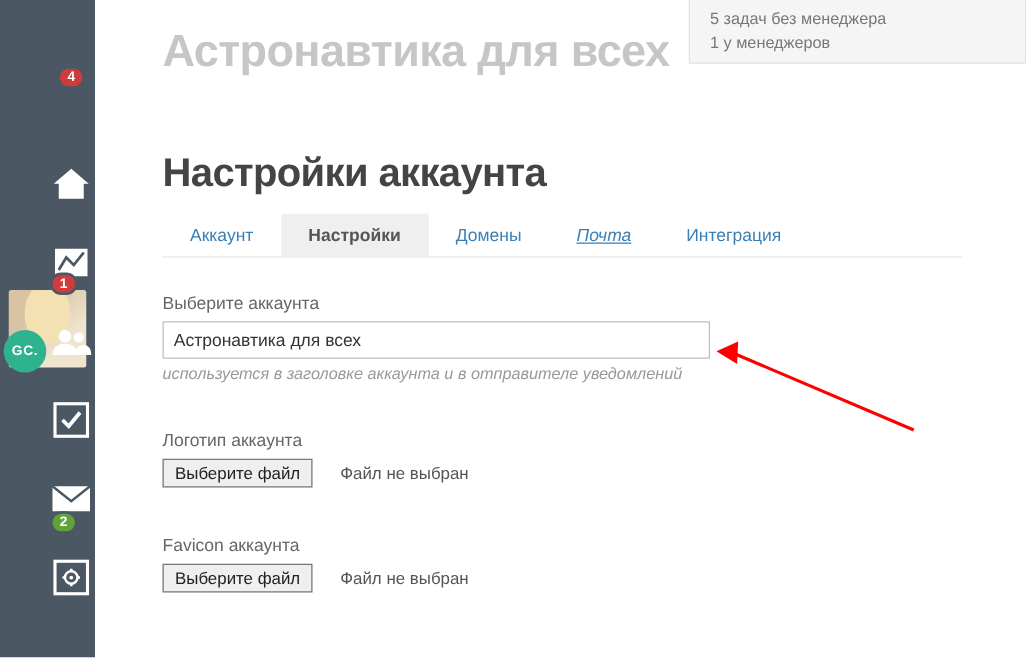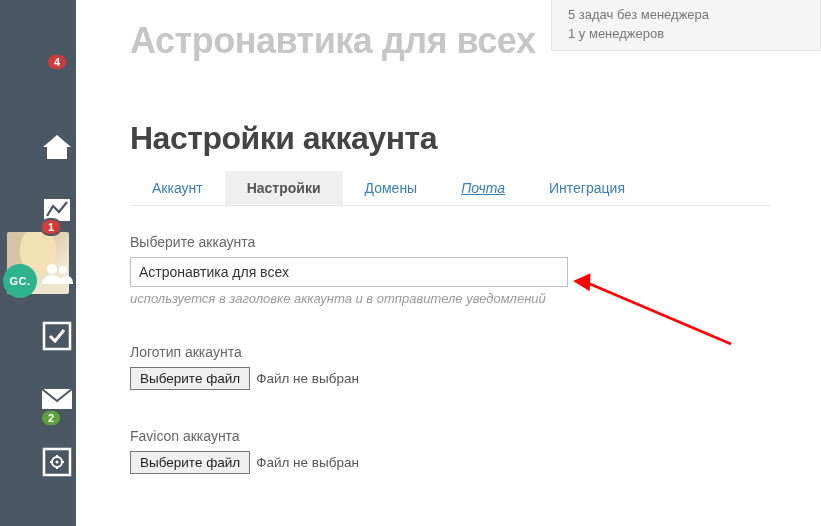--- a/index.html
+++ b/index.html
@@ -30,21 +30,21 @@
 
     .tabs { display: flex; margin: 14px 0 0 54px; border-bottom: 1px solid #e8e8e8; width: 640px; align-items:center;}
     .tab { padding: 9px 22px; font-size: 14px; color: #3a7fb5; cursor: pointer; }
     .tab.active { background: #efefef; color: #555; font-weight: bold; }
     .tab.underline { text-decoration: underline; font-style: italic; }
 
     .field { margin: 28px 0 0 54px; }
     .label { font-size: 14px; color: #666; margin-bottom: 7px; display:block; }
     .text-input { width: 438px; height: 30px; border: 1px solid #bfbfbf; padding: 0 8px; font-size: 14px; color: #333; }
     .hint { font-size: 13px; font-style: italic; color: #999; margin-top: 4px; display:block;}
-    .file-row { display: flex; align-items: center; gap: 6px; }
+    .file-row { display: flex; align-items: center; gap: 22px; }
     .file-btn { border: 1px solid #777; background: #efefef; padding: 3px 9px; font-size: 13.5px; color: #222; cursor: pointer; font-family: inherit;}
     .file-status { font-size: 13.5px; color: #555; }
 
     .arrow { position: absolute; pointer-events: none; }
   </style>
 </head>
 <body>
 
 <div class="sidebar">
   <div class="avatar-wrap">

